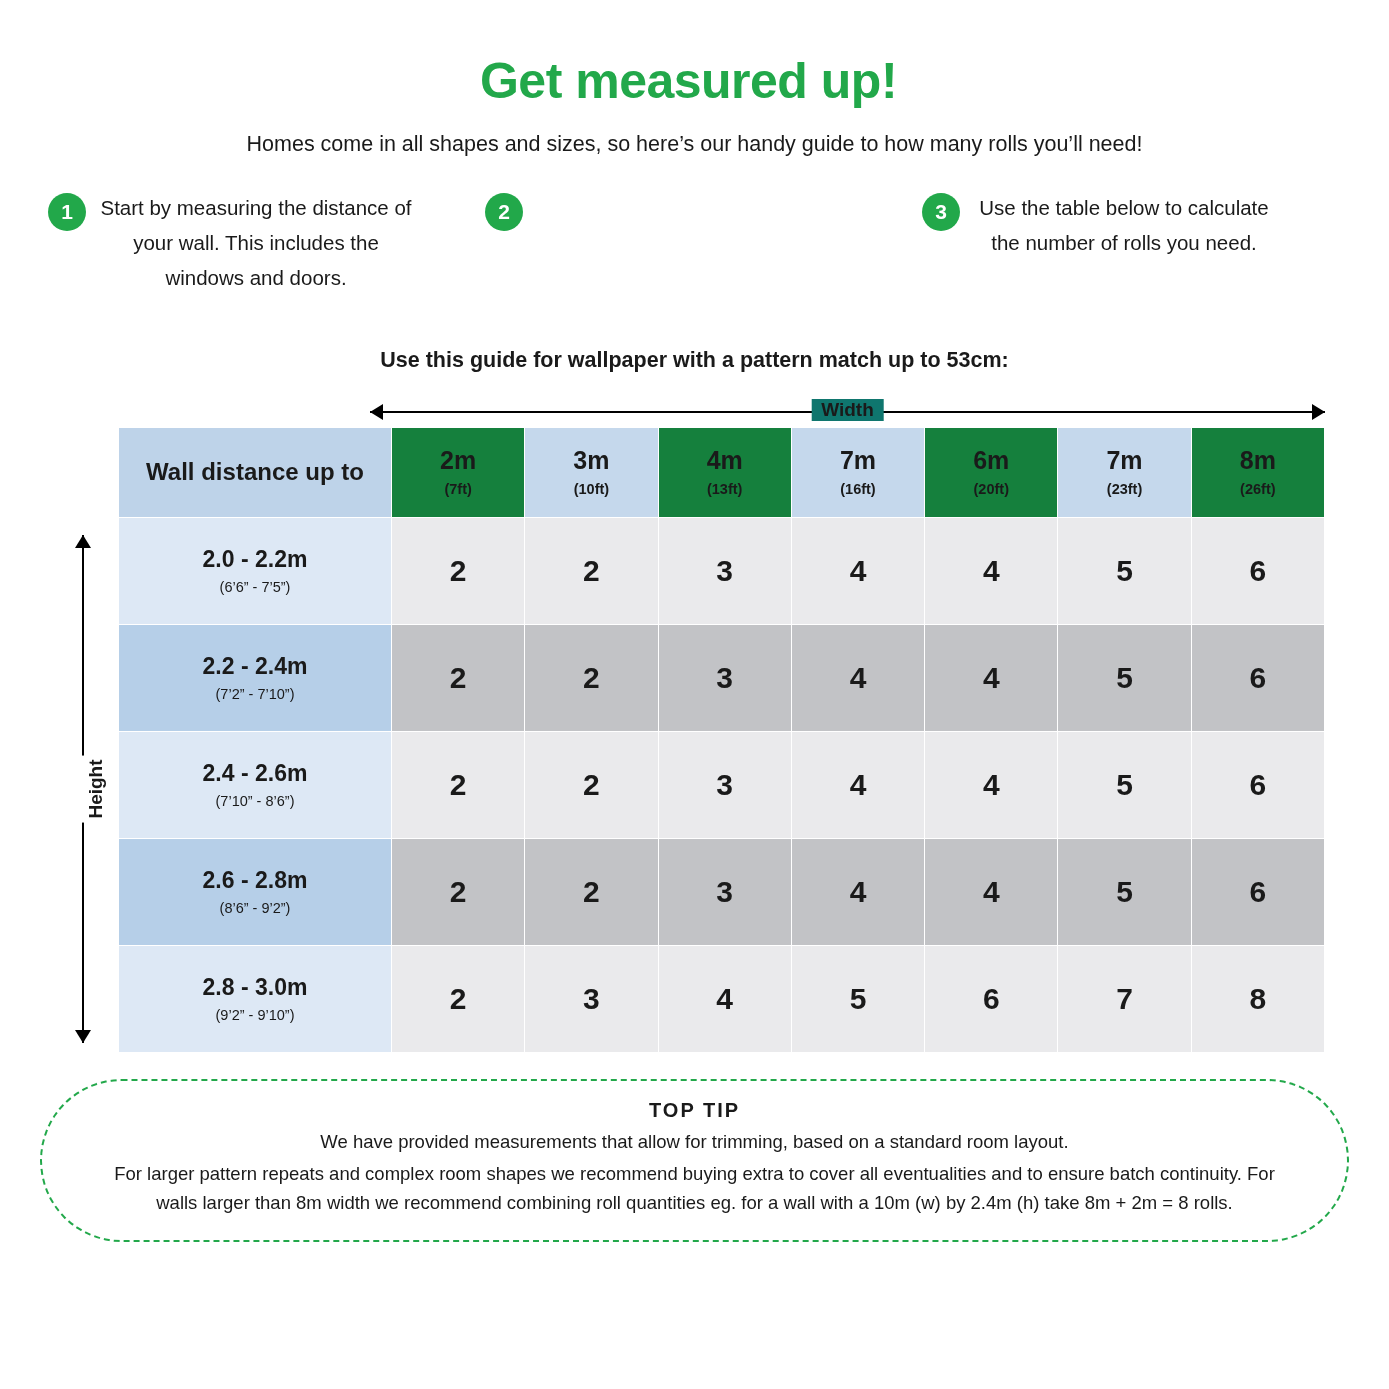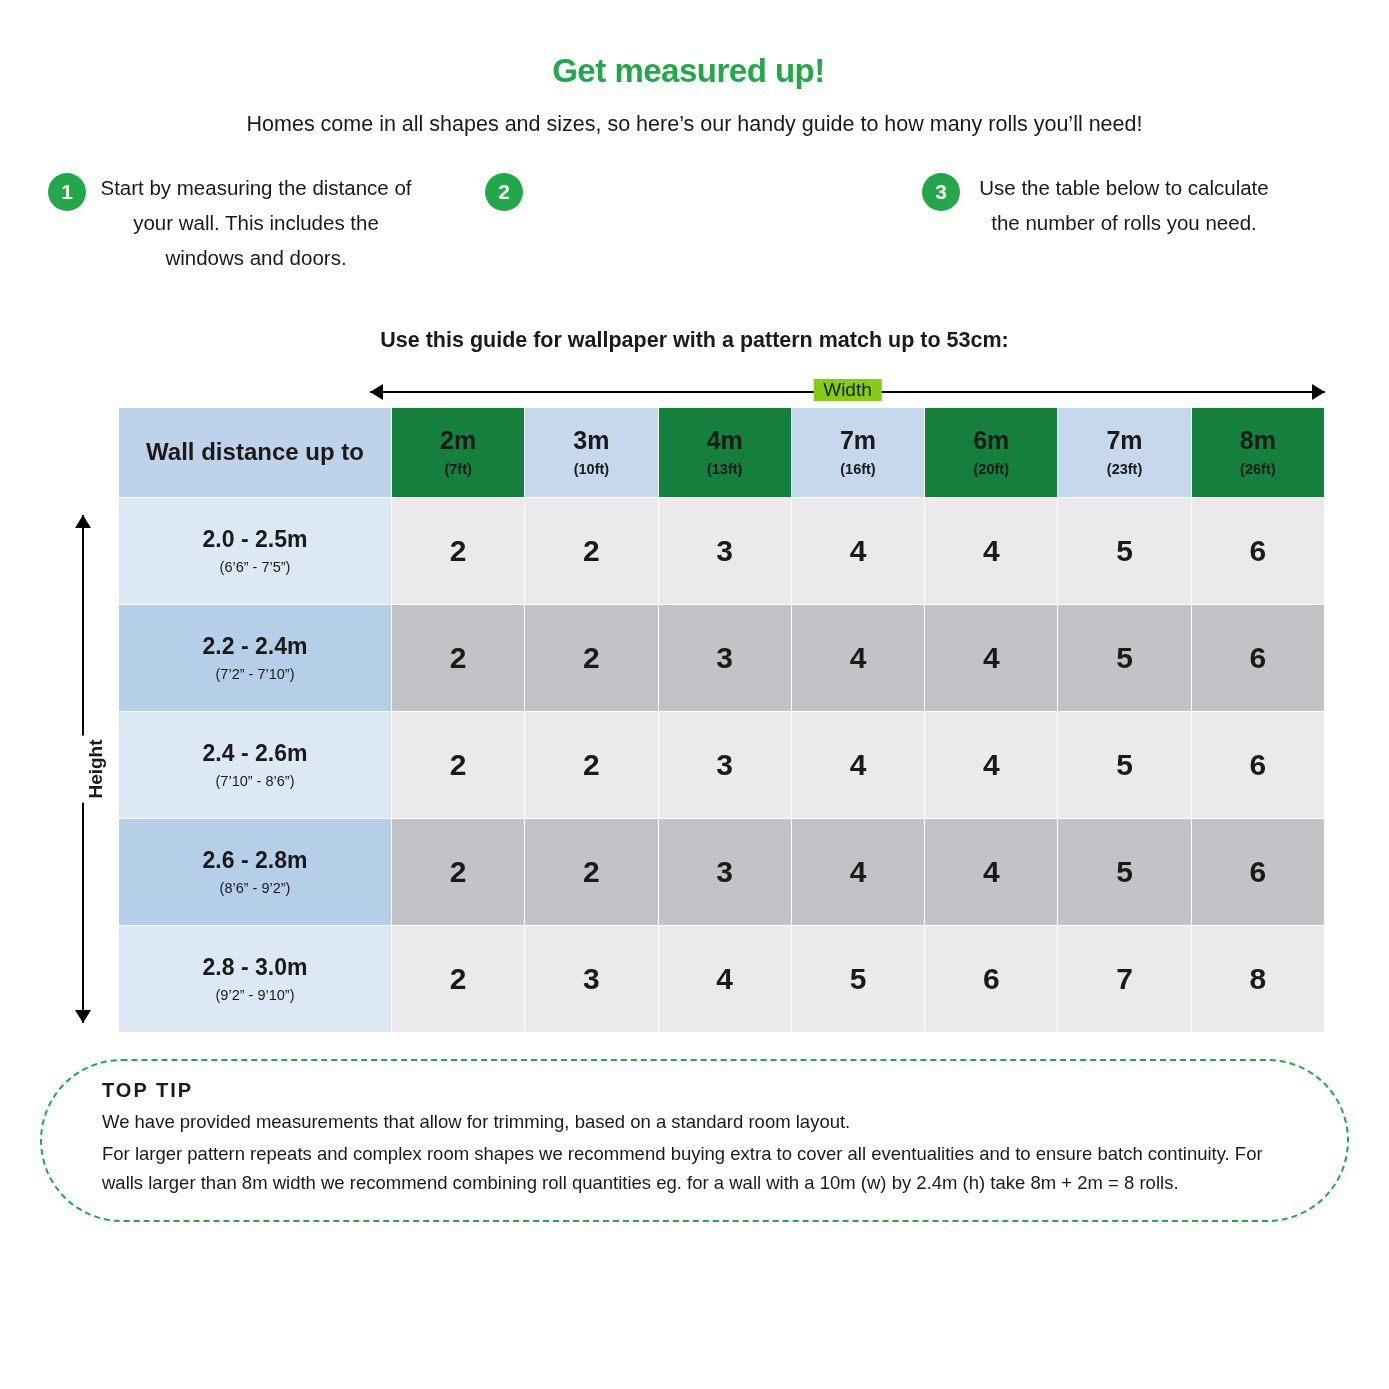--- a/index.html
+++ b/index.html
@@ -18,21 +18,21 @@
     position: relative;
     width: 1389px;
     height: 1389px;
     box-sizing: border-box;
   }
 
   
   .title {
     text-align: center;
     color: #22a84a;
-    font-size: 33px;
+    font-size: 50px;
     font-weight: bold;
     letter-spacing: -0.5px;
     margin: 52px 12px 0 0;
   }
   .subtitle {
     text-align: center;
     font-size: 21.5px;
     color: #1a1a1a;
     margin: 22px 0 0 0;
   }
@@ -110,24 +110,24 @@
     border-top: 8px solid transparent;
     border-bottom: 8px solid transparent;
   }
   .width-arrow .cap-l { left: 0; border-right: 13px solid #000; }
   .width-arrow .cap-r { right: 0; border-left: 13px solid #000; }
   .width-arrow .label {
     position: absolute;
     left: 50%;
     transform: translateX(-50%);
     top: 2px;
-    background: #84cc16;
+    background: #0f766e;
     padding: 0 10px;
     font-size: 19px;
-    font-weight: normal;
+    font-weight: bold;
   }
 
   
   .height-arrow {
     position: absolute;
     left: 68px;
     top: 138px;
     bottom: 10px;
     width: 30px;
   }
@@ -219,20 +219,21 @@
   }
   .val-a { background: #eaeaec; }
   .val-b { background: #c2c3c6; }
 
   
   .top-tip {
     margin: 26px 40px 0 40px;
     border: 2px dashed #22a84a;
     border-radius: 110px;
     padding: 18px 60px 22px 60px;
+    text-align: center;
   }
   .tip-title {
     font-size: 20px;
     font-weight: bold;
     letter-spacing: 2px;
     margin-bottom: 6px;
   }
   .tip-p {
     font-size: 18.5px;
     line-height: 1.55;
@@ -312,21 +313,21 @@
           <th class="width-col wcol-a">
             <span class="m">8m</span>
             <span class="ft">(26ft)</span>
           </th>
         </tr>
       </thead>
       <tbody>
 
         <tr>
           <td class="rowhead rh-a">
-            <span class="m">2.0 - 2.5m</span>
+            <span class="m">2.0 - 2.2m</span>
             <span class="ft">(6’6” - 7’5”)</span>
           </td>
           <td class="val val-a">2</td>
           <td class="val val-a">2</td>
           <td class="val val-a">3</td>
           <td class="val val-a">4</td>
           <td class="val val-a">4</td>
           <td class="val val-a">5</td>
           <td class="val val-a">6</td>
         </tr>

